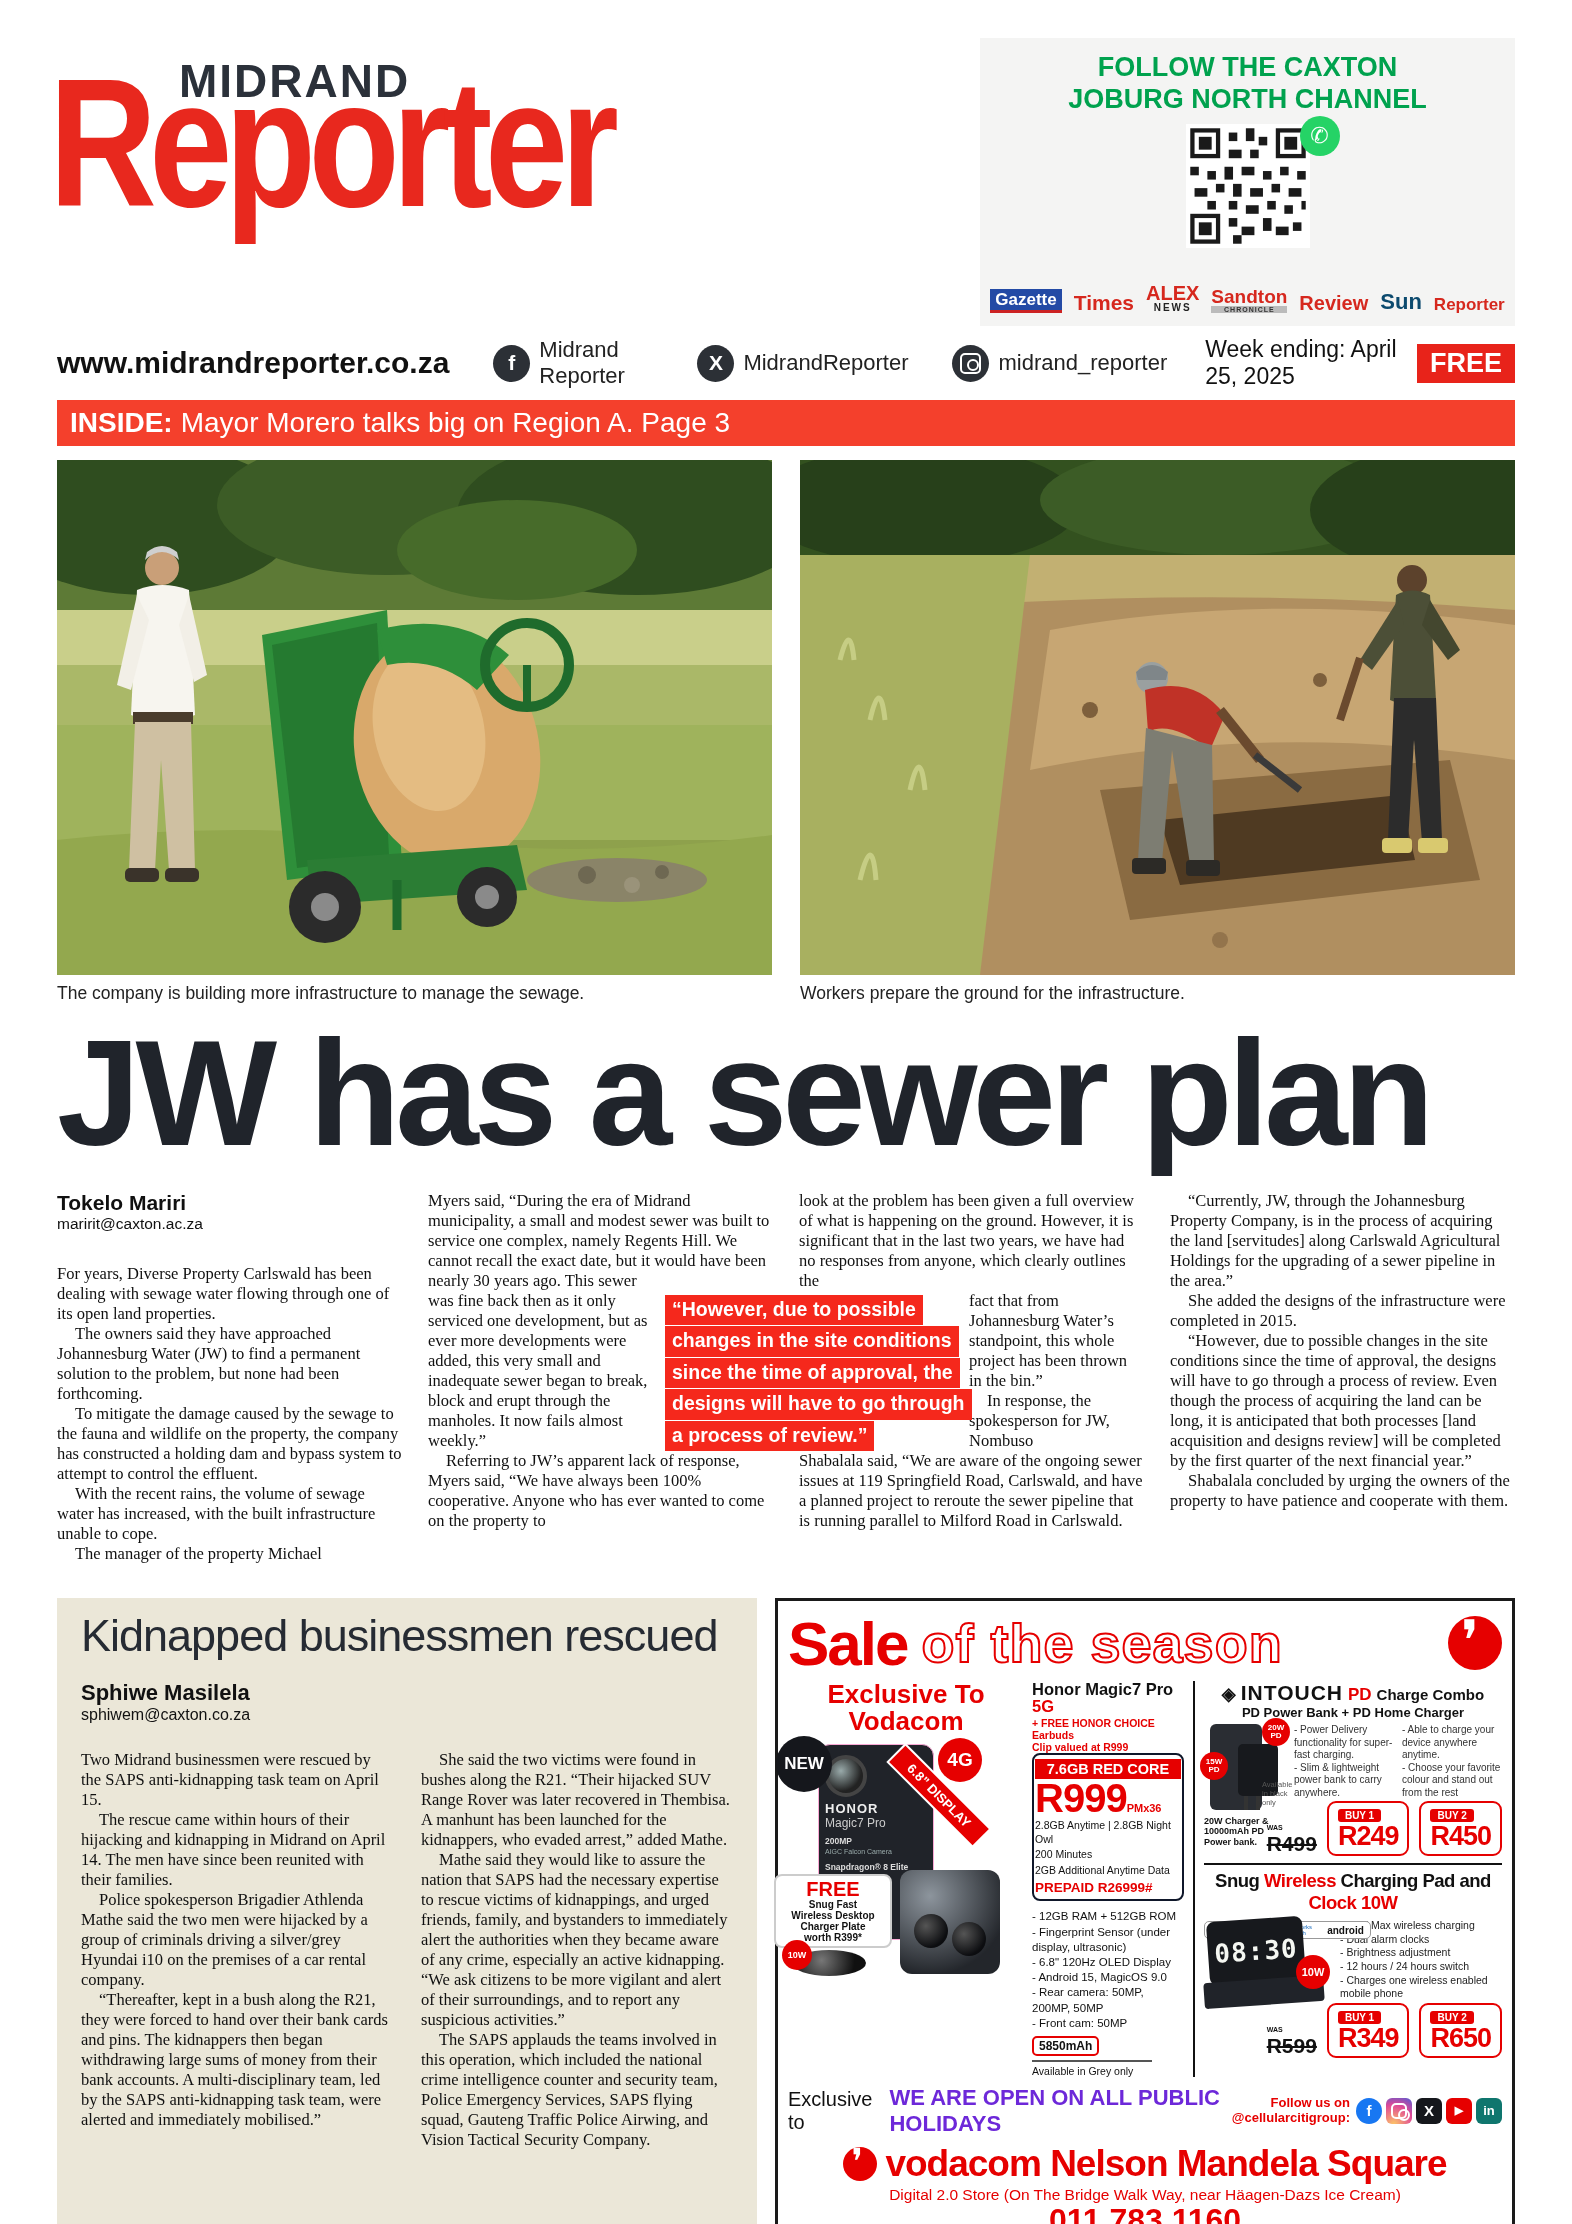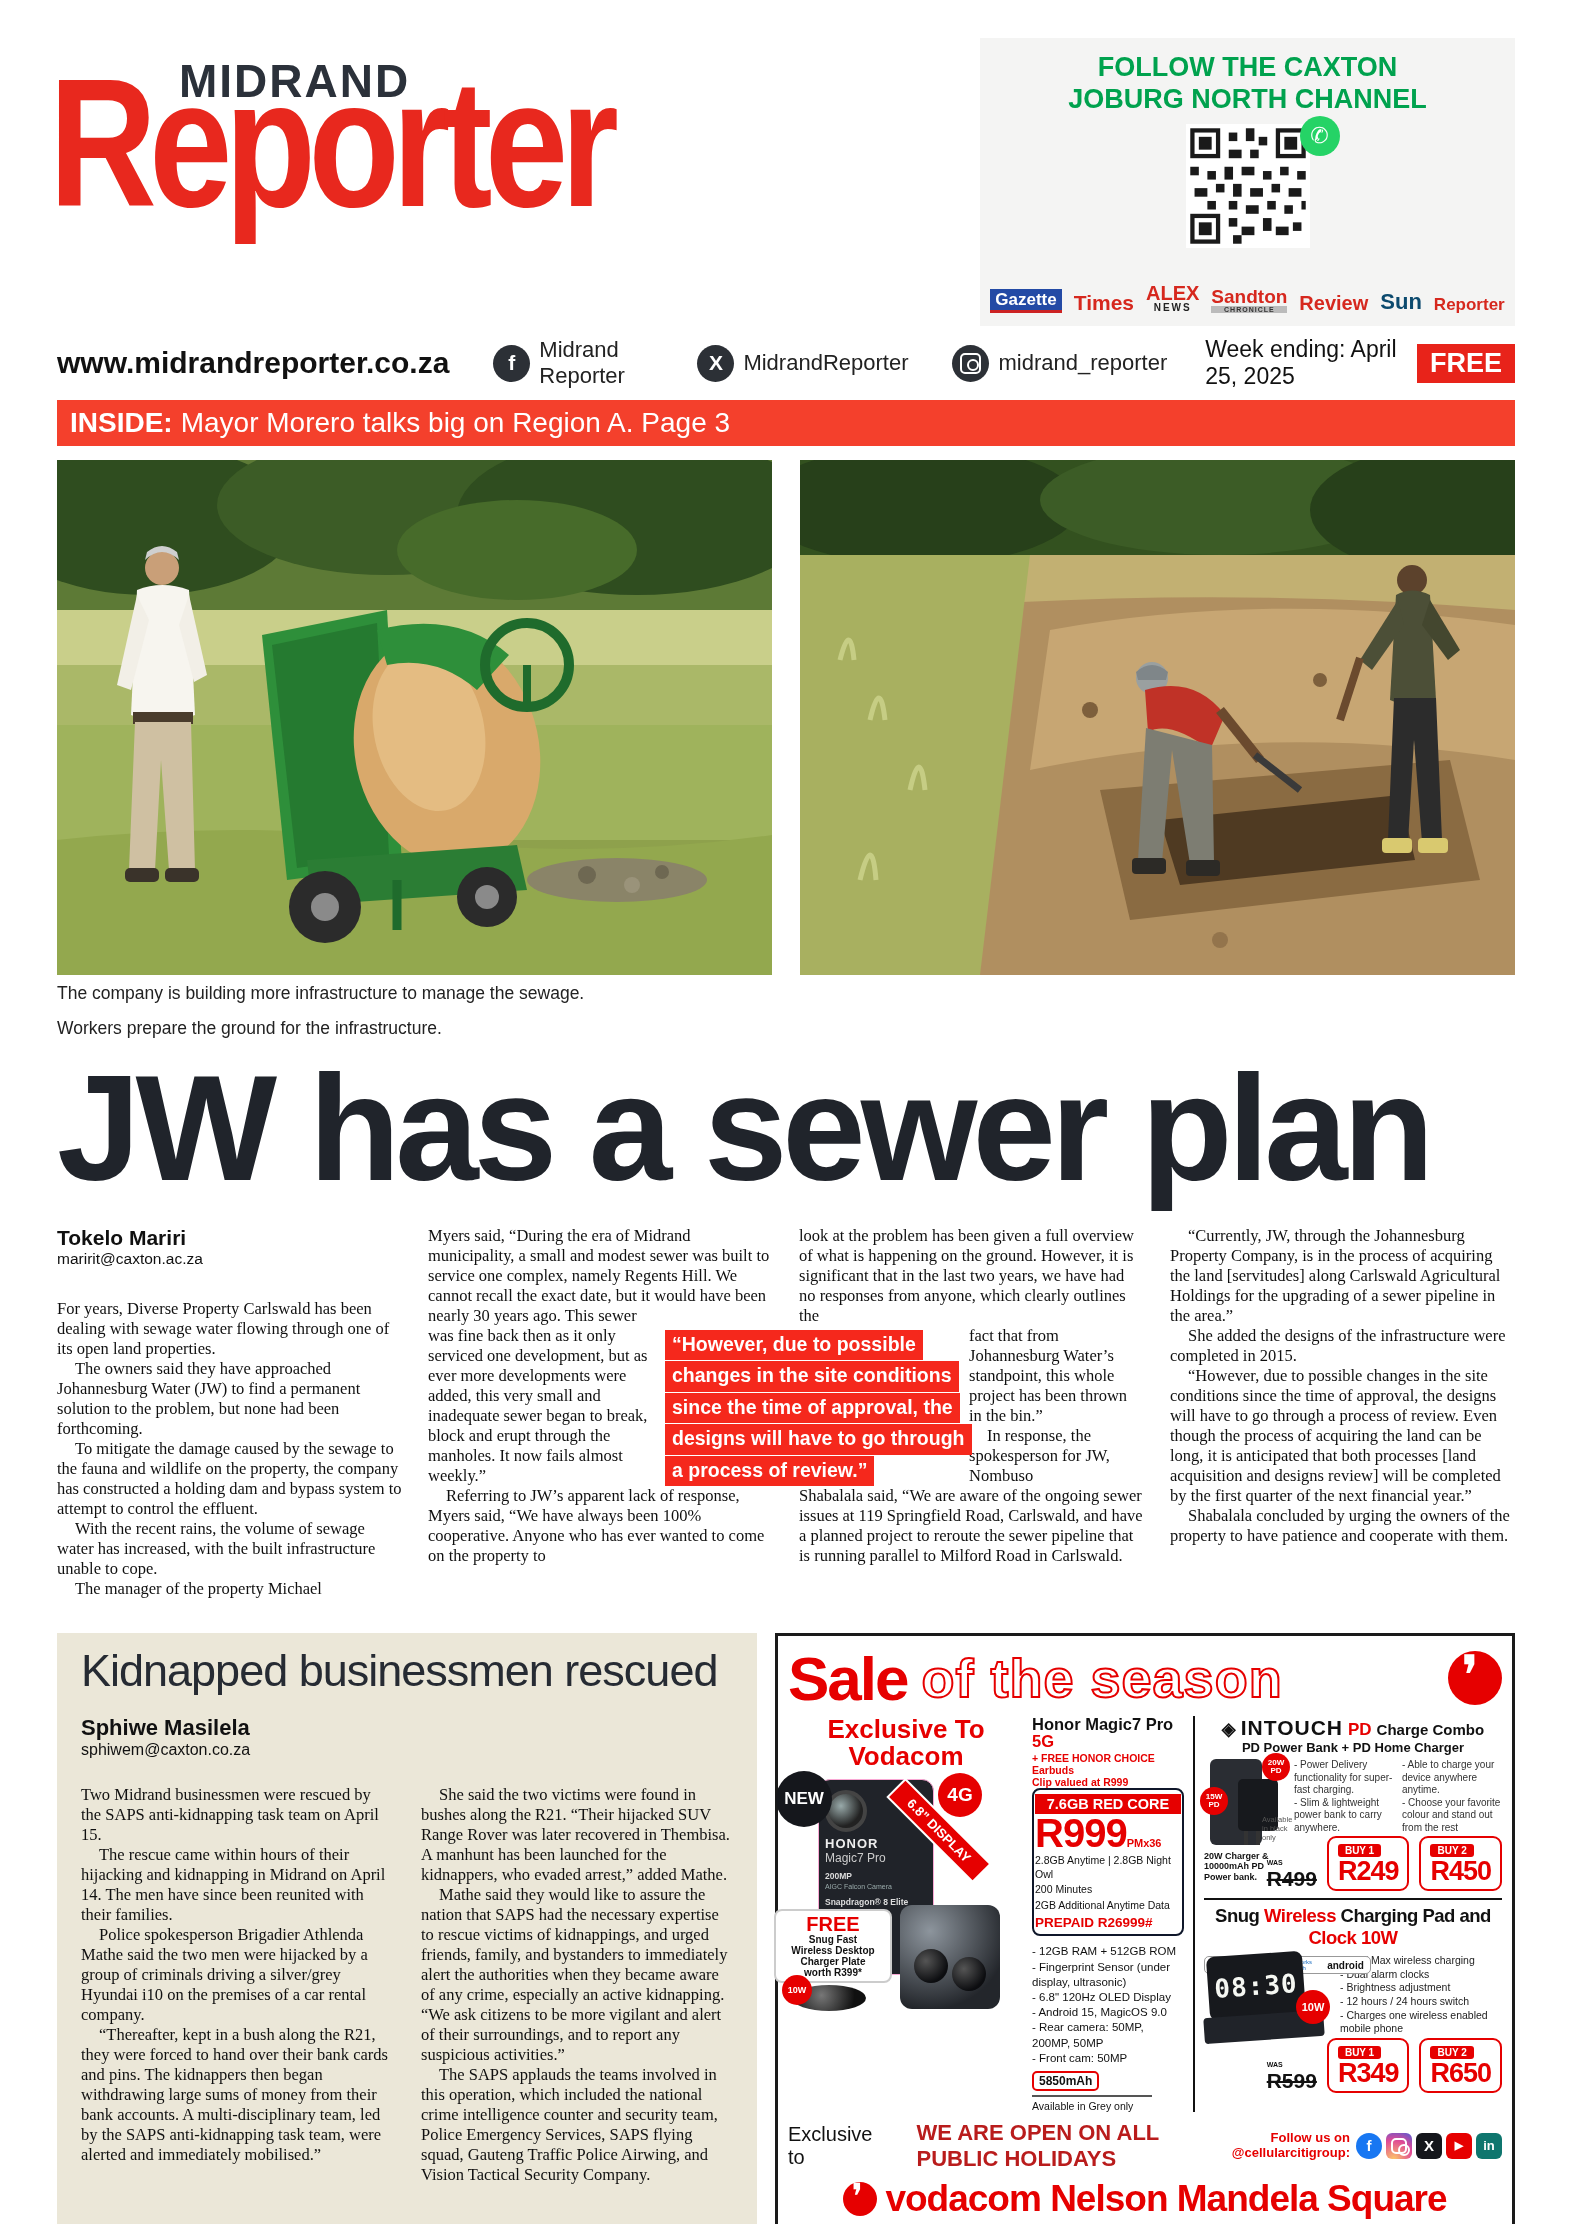--- a/index.html
+++ b/index.html
@@ -40,21 +40,21 @@
   .week{margin-left:38px;font-size:23px;color:#111;}
   .free{margin-left:auto;background:#e8231a;color:#fff;font-weight:bold;font-size:27px;padding:4px 13px;}
 
   
   .inside{background:#f4402c;color:#fff;font-size:28px;padding:7px 13px;margin-top:8px;}
   .inside b{margin-right:8px;}
 
   
   .photos{display:flex;gap:28px;margin-top:14px;}
   .photo{width:715px;height:515px;overflow:hidden;}
-  .captions{display:flex;gap:14px;margin-top:8px;flex-direction:column;}
+  .captions{display:flex;gap:28px;margin-top:8px;}
   .caption{width:715px;font-size:17.5px;color:#222;}
 
   
   .headline{font-size:150px;font-weight:bold;color:#20242b;letter-spacing:-5px;line-height:0.98;margin-top:16px;white-space:nowrap;}
   .article-row{display:flex;gap:26px;margin-top:24px;position:relative;}
   .acol{width:345px;font-family:"Liberation Serif",serif;font-size:16.5px;line-height:20px;color:#101010;}
   .acol p{margin:0;}
   .ind{text-indent:18px;}
   .byline-name{font-family:"Liberation Sans",sans-serif;font-size:21px;font-weight:bold;line-height:1.1;}
   .byline-mail{font-family:"Liberation Sans",sans-serif;font-size:15.5px;margin-bottom:30px;}
@@ -161,21 +161,21 @@
   .clock-badge{position:absolute;left:92px;top:38px;width:34px;height:34px;border-radius:50%;background:#e60000;color:#fff;
     font-size:11px;font-weight:bold;display:flex;align-items:center;justify-content:center;text-align:center;line-height:1;z-index:2;}
   .snug-bullets{font-size:10.5px;line-height:1.3;color:#222;padding-top:2px;}
   .works{display:flex;gap:5px;margin-top:4px;}
   .work-chip{border:1px solid #999;border-radius:5px;font-size:10px;font-weight:bold;padding:2px 6px;background:#fff;
     display:flex;align-items:center;gap:15px;}
   .work-chip small{display:block;font-size:6px;font-weight:normal;color:#1d6fc0;line-height:1;}
 
   .ad-strip{display:flex;align-items:center;margin-top:8px;}
   .excl-to{font-size:20px;}
-  .open-hol{color:#b91c1c;font-weight:bold;font-size:22px;margin-left:44px;}
+  .open-hol{color:#6d28d9;font-weight:bold;font-size:22px;margin-left:17px;}
   .follow-us{margin-left:auto;text-align:right;color:#e60000;font-weight:bold;font-size:13px;line-height:1.15;}
   .soc-row{display:flex;gap:4px;margin-left:6px;}
   .soc{width:26px;height:26px;border-radius:6px;color:#fff;font-weight:bold;font-size:15px;
     display:flex;align-items:center;justify-content:center;}
   .s-fb{background:#1877f2;border-radius:50%;}
   .s-ig{background:radial-gradient(circle at 30% 100%,#fdc468,#df4996 60%,#4f5bd5);}
   .s-x{background:#15171c;}
   .s-yt{background:#e60000;font-size:11px;}
   .s-li{background:#0f766e;font-size:13px;}
   .store-line{display:flex;align-items:center;justify-content:center;gap:8px;margin-top:6px;}

